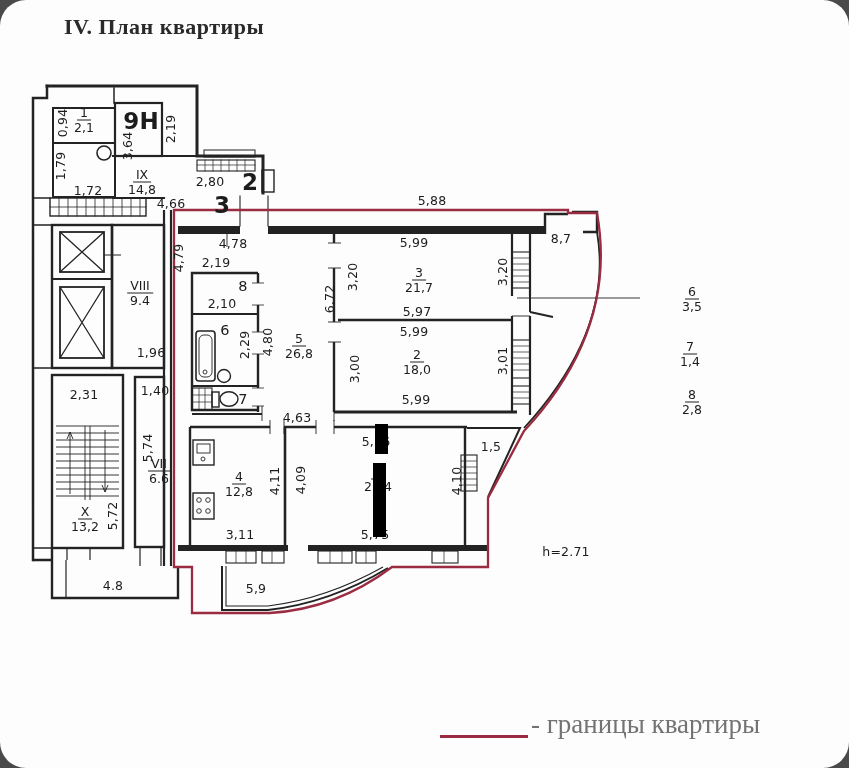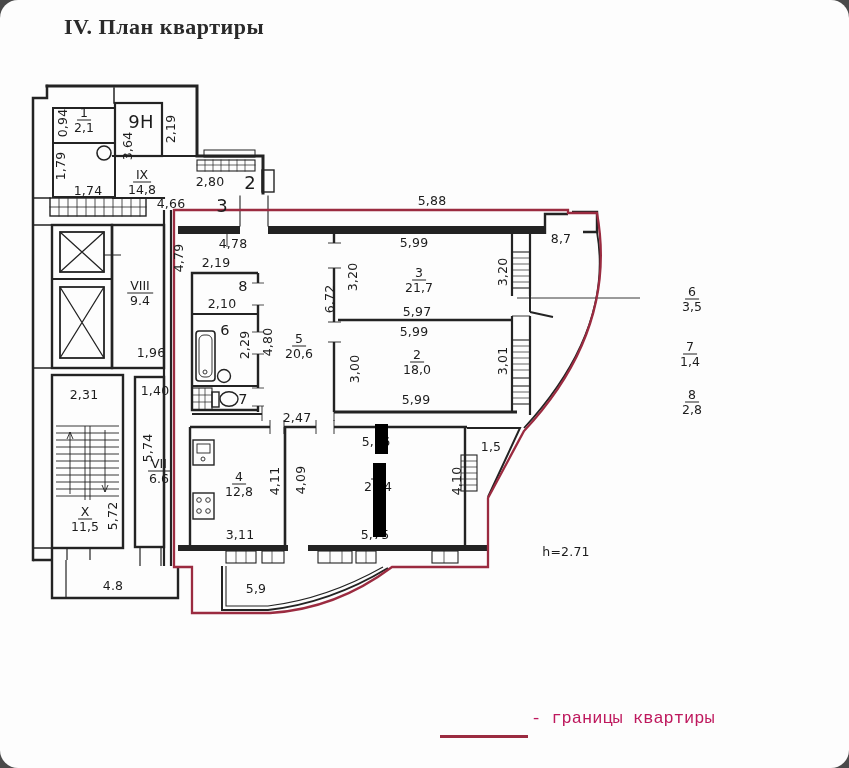--- a/index.html
+++ b/index.html
@@ -1,33 +1,33 @@
 <!DOCTYPE html>
 <html><head>
 <meta charset="utf-8">
 <style>
   html,body{margin:0;padding:0;background:#4a4a4a;}
-  .page{position:relative;width:849px;height:768px;background:#fdfdfd;border-radius:18px;overflow:hidden;
+  .page{position:relative;width:849px;height:768px;background:#fdfdfd;border-radius:26px;overflow:hidden;
         font-family:"DejaVu Sans",sans-serif;color:#222;}
   .title{position:absolute;left:64px;top:14px;font-family:"Liberation Serif",serif;
          font-weight:bold;font-size:22px;color:#2a2a2a;letter-spacing:.5px;}
   .plan{position:absolute;left:0;top:0;width:849px;height:768px;}
   .plan svg{position:absolute;left:0;top:0;z-index:1;}
   .lb{position:absolute;transform:translate(-50%,-50%);font-size:12.5px;color:#1c1c1c;
       white-space:nowrap;z-index:3;letter-spacing:.2px;}
   .rot{transform:translate(-50%,-50%) rotate(-90deg);}
-  .bg{font-size:18px;}
+  .bg{font-size:23px;font-weight:bold;}
   .md{font-size:14.5px;}
   .fr{position:absolute;transform:translate(-50%,-50%);display:flex;flex-direction:column;
       align-items:center;z-index:3;font-size:12.5px;line-height:1.12;color:#1c1c1c;}
   .fr .n{border-bottom:1.4px solid #222;padding:0 3px;}
   .bar{position:absolute;background:#000;z-index:5;}
   .legend-line{position:absolute;left:440px;top:735px;width:88px;height:3px;background:#9b2b40;z-index:3;}
-  .legend-text{position:absolute;left:531px;top:709px;font-family:Liberation Mono, monospace;
-               font-size:17px;color:#be185d;z-index:3;}
+  .legend-text{position:absolute;left:531px;top:709px;font-family:Liberation Serif, serif;
+               font-size:27px;color:#737373;z-index:3;}
 </style>
 </head>
 <body>
 
 <div class="page">
   <div class="title">IV. План квартиры</div>
 
   <div class="plan">
     <svg width="849" height="768" viewBox="0 0 849 768">
 
@@ -143,42 +143,42 @@
 
       <g stroke="#9b2b40" fill="none">
         <path d="M174 566 V210 H568 V213 H597 Q618 330 524 431 L488 498 V567 H392 Q336 609 270 613 H192 V567 H174 Z" stroke-width="2.3"></path>
       </g>
     </svg>
 
     <span class="lb rot" style="left:62px;top:123px">0,94</span>
     <span class="lb rot" style="left:127px;top:146px">3,64</span>
     <span class="lb rot" style="left:170px;top:129px">2,19</span>
     <span class="lb rot" style="left:60px;top:166px">1,79</span>
-    <span class="lb" style="left:88px;top:190px">1,74</span>
+    <span class="lb" style="left:88px;top:190px">1,72</span>
     <span class="lb" style="left:210px;top:181px">2,80</span>
     <span class="lb" style="left:171px;top:203px">4,66</span>
     <span class="lb bg" style="left:250px;top:182px">2</span>
     <span class="lb bg" style="left:222px;top:205px">3</span>
     <span class="lb bg" style="left:141px;top:121px">9Н</span>
     <span class="lb rot" style="left:178px;top:258px">4,79</span>
     <span class="lb" style="left:151px;top:352px">1,96</span>
     <span class="lb" style="left:84px;top:394px">2,31</span>
     <span class="lb rot" style="left:112px;top:516px">5,72</span>
     <span class="lb" style="left:155px;top:390px">1,40</span>
     <span class="lb rot" style="left:147px;top:448px">5,74</span>
     <span class="lb" style="left:113px;top:585px">4.8</span>
     <span class="lb" style="left:233px;top:243px">4,78</span>
     <span class="lb" style="left:216px;top:262px">2,19</span>
     <span class="lb md" style="left:243px;top:286px">8</span>
     <span class="lb" style="left:222px;top:303px">2,10</span>
     <span class="lb md" style="left:225px;top:330px">6</span>
     <span class="lb rot" style="left:244px;top:345px">2,29</span>
     <span class="lb rot" style="left:267px;top:342px">4,80</span>
     <span class="lb md" style="left:243px;top:399px">7</span>
-    <span class="lb" style="left:297px;top:417px">2,47</span>
+    <span class="lb" style="left:297px;top:417px">4,63</span>
     <span class="lb" style="left:414px;top:242px">5,99</span>
     <span class="lb rot" style="left:352px;top:277px">3,20</span>
     <span class="lb rot" style="left:329px;top:299px">6,72</span>
     <span class="lb" style="left:417px;top:311px">5,97</span>
     <span class="lb rot" style="left:502px;top:272px">3,20</span>
     <span class="lb" style="left:561px;top:238px">8,7</span>
     <span class="lb" style="left:432px;top:200px">5,88</span>
     <span class="lb" style="left:414px;top:331px">5,99</span>
     <span class="lb rot" style="left:354px;top:369px">3,00</span>
     <span class="lb rot" style="left:502px;top:361px">3,01</span>
@@ -200,29 +200,29 @@
     <span class="fr" style="left:142px;top:182px">
         <span class="n">IX</span>
         <span class="d">14,8</span>
       </span>
     <span class="fr" style="left:140px;top:293px">
         <span class="n">VIII</span>
         <span class="d">9.4</span>
       </span>
     <span class="fr" style="left:85px;top:519px">
         <span class="n">X</span>
-        <span class="d">11,5</span>
+        <span class="d">13,2</span>
       </span>
     <span class="fr" style="left:159px;top:471px">
         <span class="n">VII</span>
         <span class="d">6.6</span>
       </span>
     <span class="fr" style="left:299px;top:346px">
         <span class="n">5</span>
-        <span class="d">20,6</span>
+        <span class="d">26,8</span>
       </span>
     <span class="fr" style="left:419px;top:280px">
         <span class="n">3</span>
         <span class="d">21,7</span>
       </span>
     <span class="fr" style="left:417px;top:362px">
         <span class="n">2</span>
         <span class="d">18,0</span>
       </span>
     <span class="fr" style="left:239px;top:484px">

